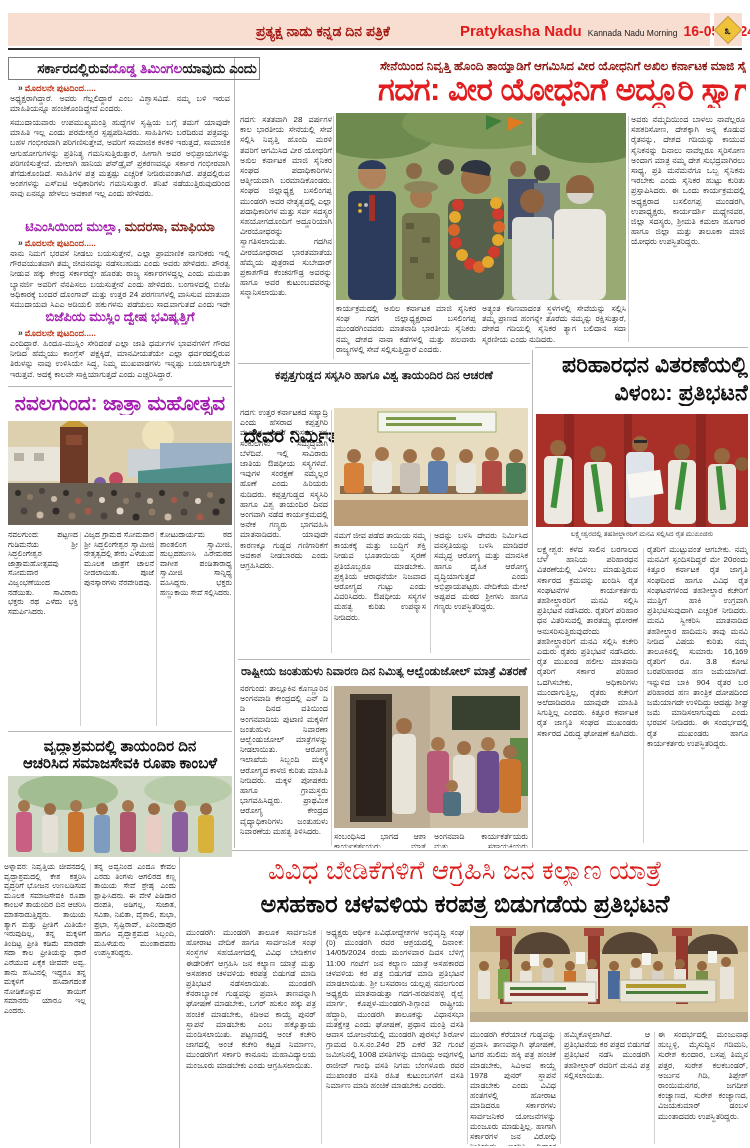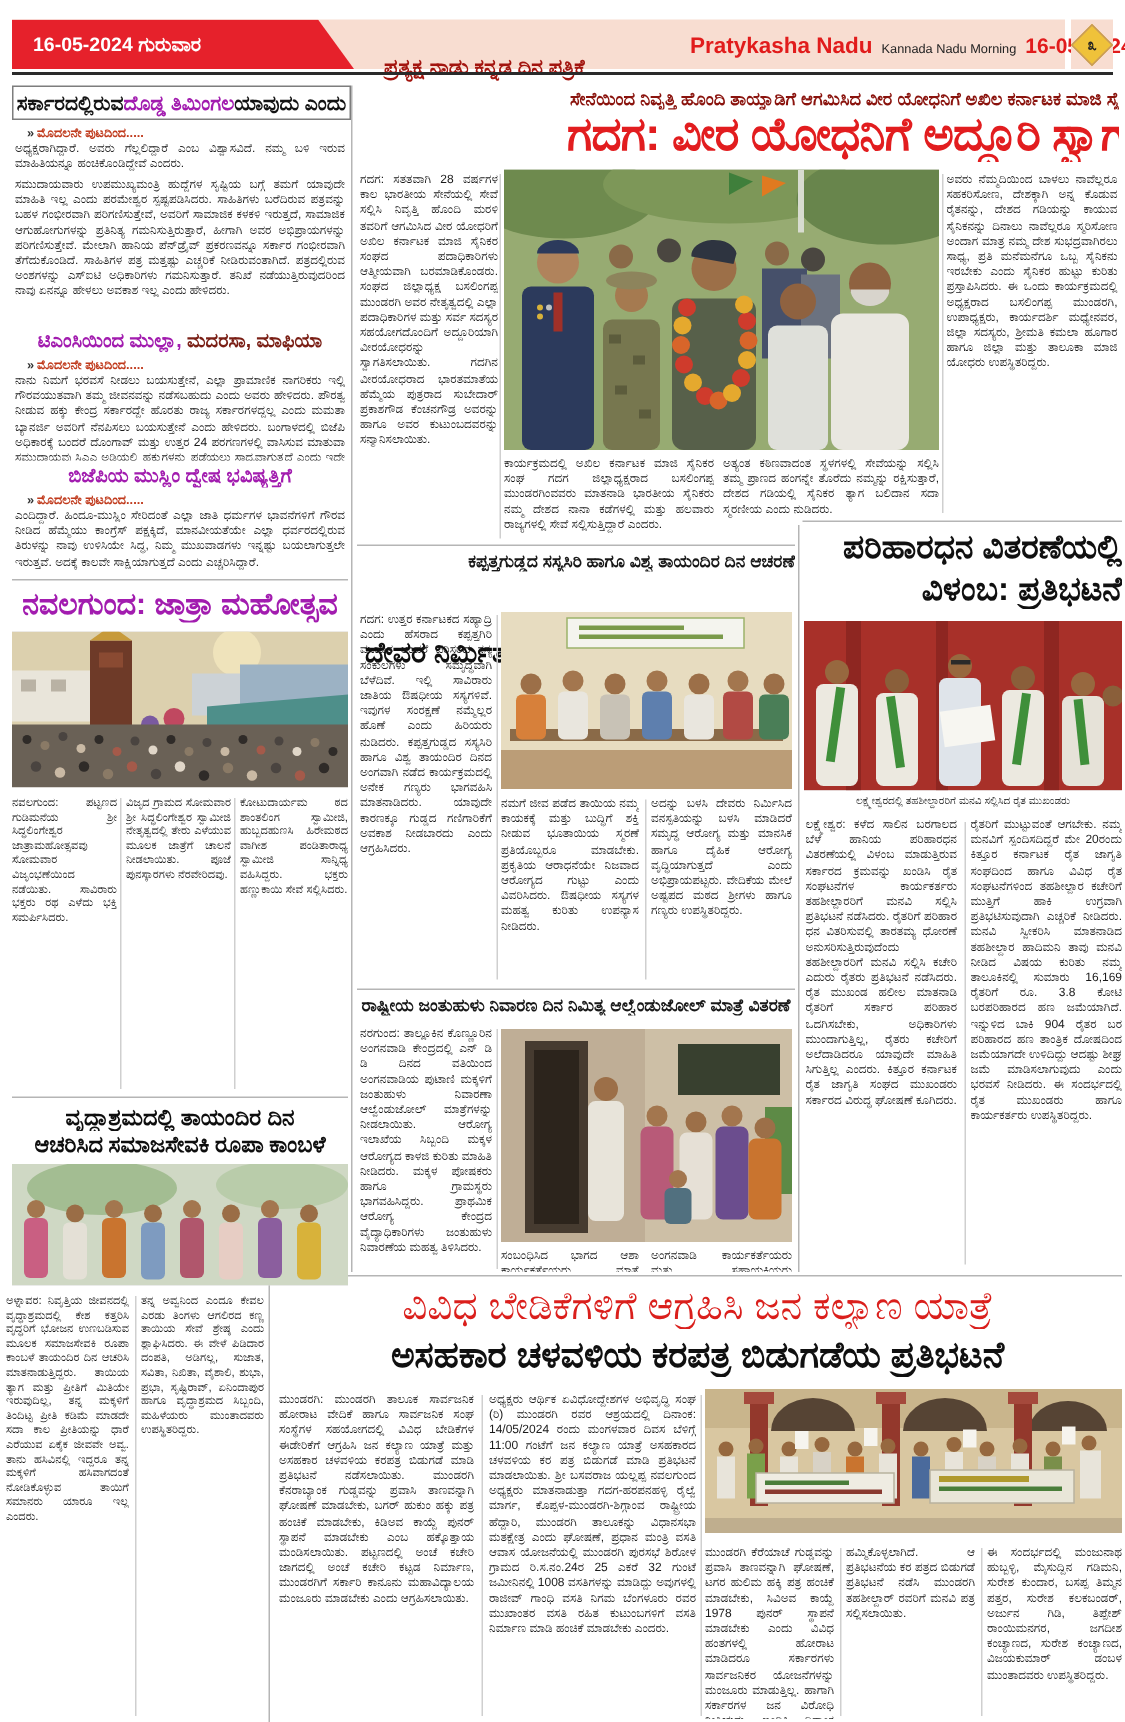--- a/index.html
+++ b/index.html
@@ -23,21 +23,21 @@
   
   .vrule{background:#b5b5b5;width:1px;}
   .vrule.lt{background:#cfcfcf;}
   .hrule{background:#b5b5b5;height:1px;}
   
   .body-txt{font-size:8px;line-height:10.2px;text-align:justify;overflow:hidden;color:#1a1a1a;}
   .body-txt.sm{font-size:7.6px;line-height:9.6px;}
   .jump{font-size:8.5px;font-weight:bold;color:#c03a1c;}
   .jump .mark{color:#333;margin-right:2px;}
   .hl-box{border:1px solid #7d7d7d;display:flex;align-items:center;justify-content:center;
-          font-weight:bold;font-size:13.5px;white-space:nowrap;overflow:hidden;}
+          font-weight:bold;font-size:13.5px;white-space:nowrap;overflow:hidden;padding-left:26px;}
   .blue{color:#a21caf;}
   .dkred{color:#7a1f15;}
   .subhead{font-weight:bold;font-size:13px;text-align:center;white-space:nowrap;overflow:hidden;}
   .kicker-main{color:#8a130d;font-weight:bold;font-size:12px;text-align:center;white-space:nowrap;overflow:hidden;}
   .h-main{color:#e21d1f;font-weight:bold;font-size:31px;text-align:center;white-space:nowrap;overflow:hidden;letter-spacing:-0.5px;}
   .h-nav{font-weight:bold;font-size:20px;text-align:center;white-space:nowrap;overflow:hidden;color:#a21caf;}
   .h-vrud{font-weight:bold;font-size:15px;text-align:center;white-space:nowrap;overflow:hidden;color:#0e0e0e;}
   .kicker-mid{font-weight:bold;font-size:11.5px;text-align:center;white-space:nowrap;overflow:hidden;color:#181818;}
   .h-mid{font-weight:bold;font-size:19px;text-align:center;white-space:nowrap;overflow:hidden;color:#0e0e0e;margin-top:42px;}
   .h-right{font-weight:bold;font-size:22px;text-align:right;white-space:nowrap;overflow:hidden;color:#101010;}
@@ -47,24 +47,21 @@
   .caption{font-size:7px;text-align:center;overflow:hidden;color:#222;}
   .photo{overflow:hidden;background:#ddd;}
   .photo svg{display:block;width:100%;height:100%;}
 </style>
 </head>
 <body>
 
 <div class="page">
 
   <div class="abs mast-band" style="left:8px;top:13px;width:702px;height:33px;">
-    <div class="abs date-ribbon" style="left:0;top:0;width:228px;height:33px;">
-      <span>16-05-2024 ಗುರುವಾರ</span>
-    </div>
-    <div class="abs tagline" style="left:248px;top:23px;">ಪ್ರತ್ಯಕ್ಷ ನಾಡು ಕನ್ನಡ ದಿನ ಪತ್ರಿಕೆ</div>
+    <div class="abs tagline" style="left:248px;top:10px;">ಪ್ರತ್ಯಕ್ಷ ನಾಡು ಕನ್ನಡ ದಿನ ಪತ್ರಿಕೆ</div>
     <div class="abs" style="left:452px;top:9px;display:flex;align-items:baseline;gap:6px;">
       <span class="paper-name">Pratykasha Nadu</span>
       <span class="paper-sub">Kannada Nadu Morning</span>
       <span class="mast-date">16-05-2024</span>
 
     </div>
   </div>
   <div class="abs badge-box" style="left:714px;top:13px;width:28px;height:33px;">
     <div class="diamond">
       <span>೩</span>
@@ -247,21 +244,21 @@
       </svg>
     </div>
     <div class="abs body-txt" style="left:336px;top:304px;width:140px;height:56px;">ಕಾರ್ಯಕ್ರಮದಲ್ಲಿ ಅಖಿಲ ಕರ್ನಾಟಕ ಮಾಜಿ ಸೈನಿಕರ ಸಂಘ ಗದಗ ಜಿಲ್ಲಾಧ್ಯಕ್ಷರಾದ ಬಸಲಿಂಗಪ್ಪ ಮುಂಡರಗಿಂವವರು ಮಾತನಾಡಿ ಭಾರತೀಯ ಸೈನಿಕರು ನಮ್ಮ ದೇಶದ ನಾನಾ ಕಡೆಗಳಲ್ಲಿ ಮತ್ತು ಹಲವಾರು ರಾಜ್ಯಗಳಲ್ಲಿ ಸೇವೆ ಸಲ್ಲಿಸುತ್ತಿದ್ದಾರೆ ಎಂದರು.</div>
     <div class="abs body-txt" style="left:482px;top:304px;width:144px;height:56px;">ಅತ್ಯಂತ ಕಠಿಣವಾದಂತ ಸ್ಥಳಗಳಲ್ಲಿ ಸೇವೆಯನ್ನು ಸಲ್ಲಿಸಿ ತಮ್ಮ ಪ್ರಾಣದ ಹಂಗನ್ನೇ ತೊರೆದು ನಮ್ಮನ್ನು ರಕ್ಷಿಸುತ್ತಾರೆ, ದೇಶದ ಗಡಿಯಲ್ಲಿ ಸೈನಿಕರ ತ್ಯಾಗ ಬಲಿದಾನ ಸದಾ ಸ್ಮರಣೀಯ ಎಂದು ನುಡಿದರು.</div>
     <div class="abs body-txt" style="left:631px;top:115px;width:114px;height:228px;">ಅವರು ನೆಮ್ಮದಿಯಿಂದ ಬಾಳಲು ನಾವೆಲ್ಲರೂ ಸಹಕರಿಸೋಣ, ದೇಶಕ್ಕಾಗಿ ಅನ್ನ ಕೊಡುವ ರೈತನನ್ನು, ದೇಶದ ಗಡಿಯನ್ನು ಕಾಯುವ ಸೈನಿಕನನ್ನು ದಿನಾಲು ನಾವೆಲ್ಲರೂ ಸ್ಮರಿಸೋಣ ಅಂದಾಗ ಮಾತ್ರ ನಮ್ಮ ದೇಶ ಸುಭದ್ರವಾಗಿರಲು ಸಾಧ್ಯ, ಪ್ರತಿ ಮನೆಮನೆಗೂ ಒಬ್ಬ ಸೈನಿಕನು ಇರಬೇಕು ಎಂದು ಸೈನಿಕರ ಹುಟ್ಟು ಕುರಿತು ಪ್ರಸ್ತಾಪಿಸಿದರು. ಈ ಒಂದು ಕಾರ್ಯಕ್ರಮದಲ್ಲಿ ಅಧ್ಯಕ್ಷರಾದ ಬಸಲಿಂಗಪ್ಪ ಮುಂಡರಗಿ, ಉಪಾಧ್ಯಕ್ಷರು, ಕಾರ್ಯದರ್ಶಿ ಮಧ್ಯೇನವರ, ಜಿಲ್ಲಾ ಸದಸ್ಯರು, ಶ್ರೀಮತಿ ಕಮಲಾ ಹೂಗಾರ ಹಾಗೂ ಜಿಲ್ಲಾ ಮತ್ತು ತಾಲೂಕಾ ಮಾಜಿ ಯೋಧರು ಉಪಸ್ಥಿತರಿದ್ದರು.</div>
     <div class="abs vrule lt" style="left:333px;top:116px;height:243px;"></div>
     <div class="abs vrule lt" style="left:628px;top:116px;height:226px;"></div>
   </div>
 
   <div>
-    <div class="abs kicker-mid" style="left:238px;top:369px;width:292px;text-align:right;">ಕಪ್ಪತ್ತಗುಡ್ಡದ ಸಸ್ಯಸಿರಿ ಹಾಗೂ ವಿಶ್ವ ತಾಯಂದಿರ ದಿನ ಆಚರಣೆ</div>
+    <div class="abs kicker-mid" style="left:238px;top:369px;width:292px;">ಕಪ್ಪತ್ತಗುಡ್ಡದ ಸಸ್ಯಸಿರಿ ಹಾಗೂ ವಿಶ್ವ ತಾಯಂದಿರ ದಿನ ಆಚರಣೆ</div>
     <div class="abs h-mid" style="left:238px;top:383px;width:292px;">ದೇವರ ನಿರ್ಮಿತ ಸಸ್ಯ ಸಂಕುಲ ಕಪ್ಪತಗುಡ್ಡದಲ್ಲಿದೆ</div>
     <div class="abs body-txt" style="left:240px;top:408px;width:88px;height:247px;">ಗದಗ: ಉತ್ತರ ಕರ್ನಾಟಕದ ಸಹ್ಯಾದ್ರಿ ಎಂದು ಹೆಸರಾದ ಕಪ್ಪತ್ತಗಿರಿ ಮೂಡಿತ ಅಂದರೆ ಪರಿಸರದ ಸಸ್ಯ ಸಂಕುಲಗಳು ಸಮೃದ್ಧವಾಗಿ ಬೆಳೆದಿವೆ. ಇಲ್ಲಿ ಸಾವಿರಾರು ಜಾತಿಯ ಔಷಧೀಯ ಸಸ್ಯಗಳಿವೆ. ಇವುಗಳ ಸಂರಕ್ಷಣೆ ನಮ್ಮೆಲ್ಲರ ಹೊಣೆ ಎಂದು ಹಿರಿಯರು ನುಡಿದರು. ಕಪ್ಪತ್ತಗುಡ್ಡದ ಸಸ್ಯಸಿರಿ ಹಾಗೂ ವಿಶ್ವ ತಾಯಂದಿರ ದಿನದ ಅಂಗವಾಗಿ ನಡೆದ ಕಾರ್ಯಕ್ರಮದಲ್ಲಿ ಅನೇಕ ಗಣ್ಯರು ಭಾಗವಹಿಸಿ ಮಾತನಾಡಿದರು. ಯಾವುದೇ ಕಾರಣಕ್ಕೂ ಗುಡ್ಡದ ಗಣಿಗಾರಿಕೆಗೆ ಅವಕಾಶ ನೀಡಬಾರದು ಎಂದು ಆಗ್ರಹಿಸಿದರು.</div>
     <div class="abs photo" style="left:334px;top:408px;width:194px;height:118px;">
       <svg viewBox="0 0 194 118" preserveAspectRatio="none">
         <rect width="194" height="118" fill="#e7dcc0"></rect>
         <rect x="0" y="92" width="194" height="26" fill="#bb9d77"></rect>
         <rect x="44" y="4" width="118" height="20" fill="#f4f4ee" stroke="#9cb26a" stroke-width="1"></rect>
         <rect x="52" y="9" width="70" height="3" fill="#7a9a4a"></rect>
           <rect x="52" y="15" width="96" height="3" fill="#7a9a4a"></rect>
         <rect x="6" y="78" width="182" height="8" fill="#8a6a48"></rect>

